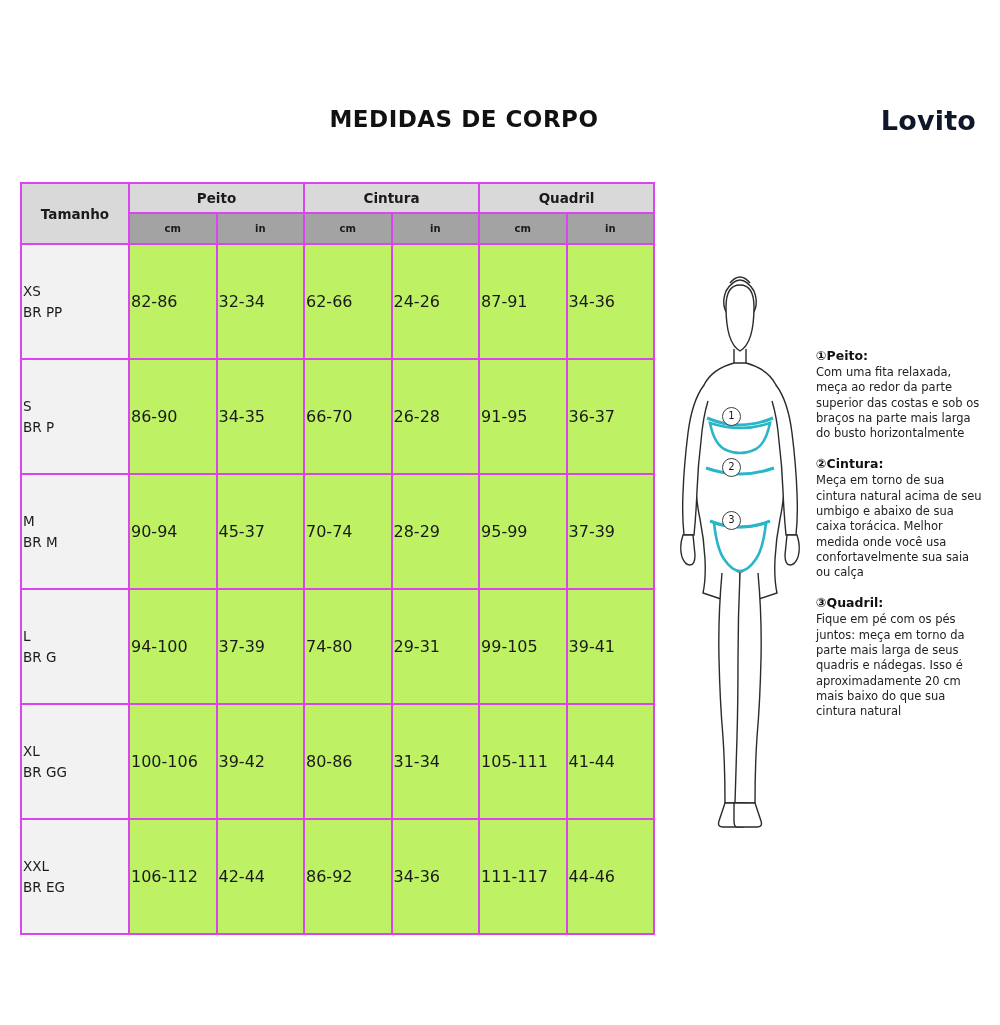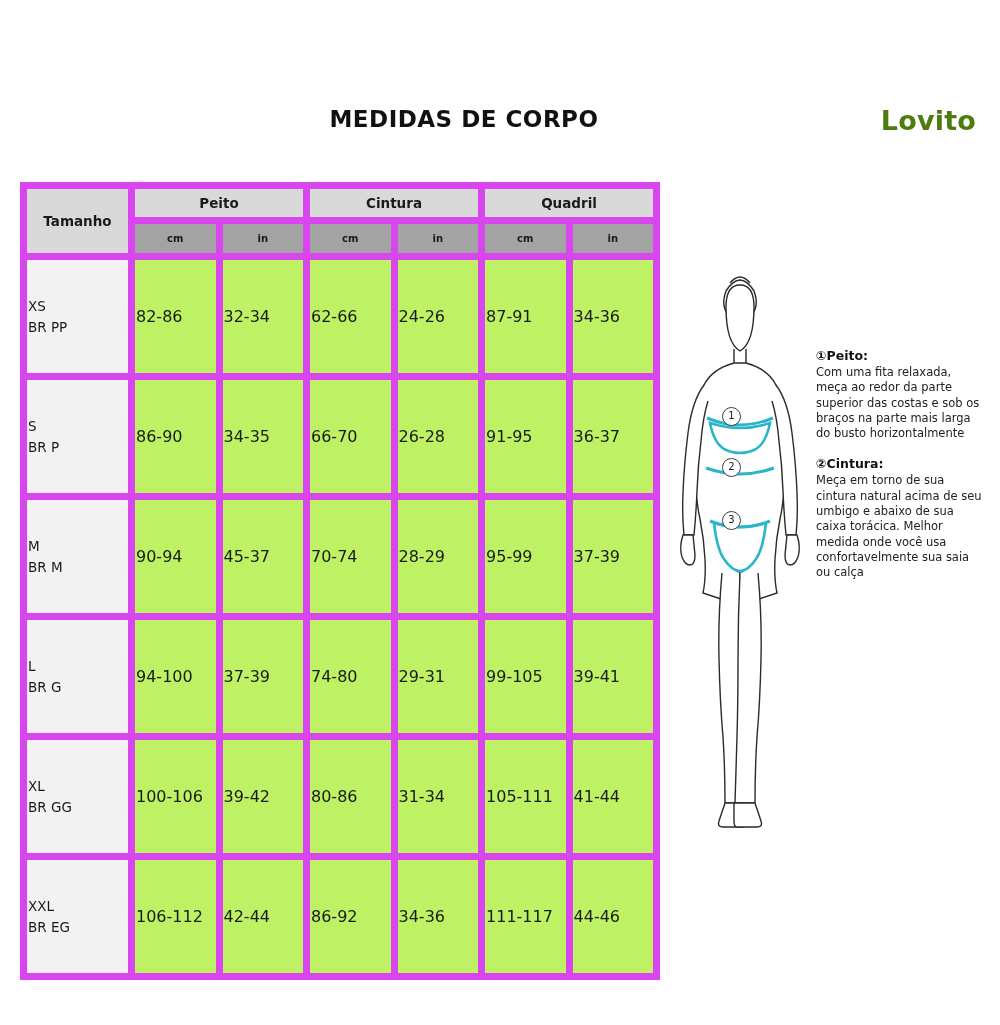--- a/index.html
+++ b/index.html
@@ -28,39 +28,39 @@
     letter-spacing: 0.5px;
     color: #111;
   }
   .brand {
     position: absolute;
     top: 105px;
     right: 24px;
     font-size: 27px;
     font-weight: bold;
     letter-spacing: 0.2px;
-    color: #4d7c0f;
+    color: #0f172a;
     margin-left: 32px;
   }
 
   
   .table-wrap {
     position: absolute;
     top: 182px;
     left: 20px;
     width: 633px;
   }
   table.size-table {
     border-collapse: collapse;
     width: 633px;
     table-layout: fixed;
   }
   table.size-table th,
   table.size-table td {
-    border: 7px solid #d946ef;
+    border: 2px solid #d946ef;
     vertical-align: middle;
   }
   .hdr-group {
     background: #d9d9d9;
     font-size: 13.5px;
     font-weight: bold;
     height: 26px;
     color: #1a1a1a;
   }
   .hdr-unit {
@@ -288,13 +288,17 @@
 
 <div class="notes">
   <div class="note">
     <div class="note-title">①Peito:</div>
     <div class="note-body">Com uma fita relaxada, meça ao redor da parte superior das costas e sob os braços na parte mais larga do busto horizontalmente</div>
   </div>
   <div class="note">
     <div class="note-title">②Cintura:</div>
     <div class="note-body">Meça em torno de sua cintura natural acima de seu umbigo e abaixo de sua caixa torácica. Melhor medida onde você usa confortavelmente sua saia ou calça</div>
   </div>
+  <div class="note">
+    <div class="note-title">③Quadril:</div>
+    <div class="note-body">Fique em pé com os pés juntos: meça em torno da parte mais larga de seus quadris e nádegas. Isso é aproximadamente 20 cm mais baixo do que sua cintura natural</div>
+  </div>
 </div>
 
 </body></html>

